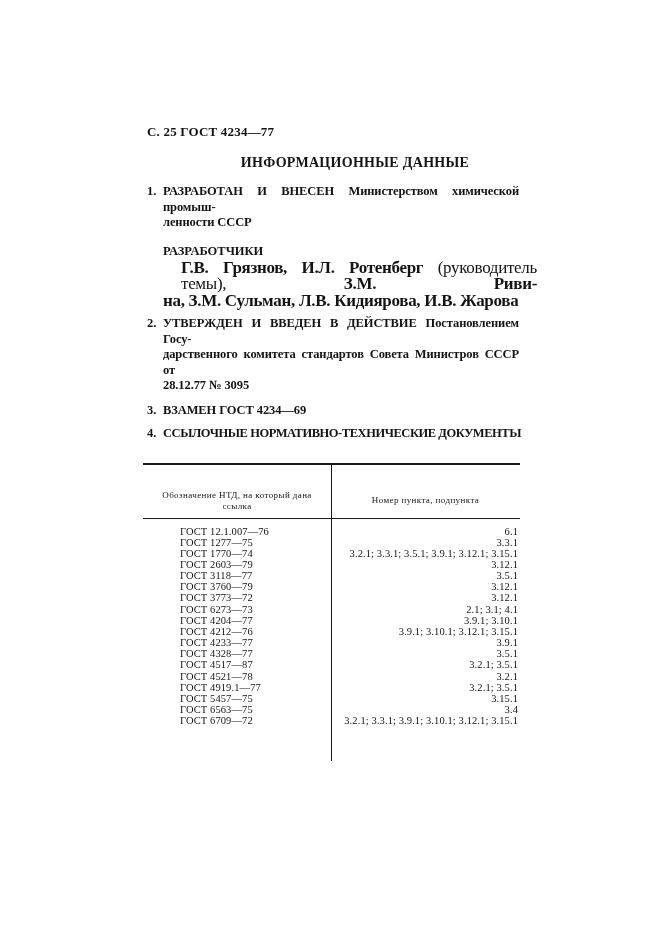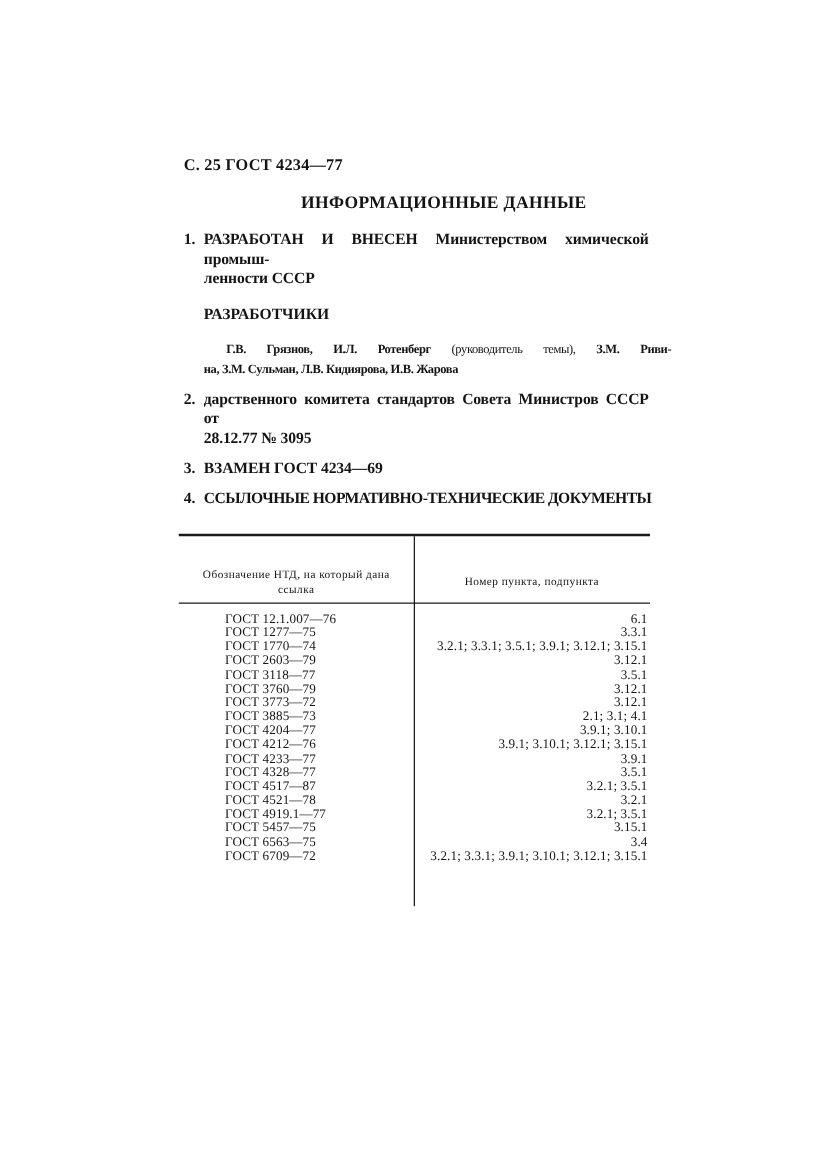--- a/index.html
+++ b/index.html
@@ -34,22 +34,22 @@
   #item3 { margin-top:9px; }
   #item4 { margin-top:8px; }
   #item4 .line { white-space:nowrap; letter-spacing:-0.45px; }
   .line { width:100%; }
   .jl { text-align:justify; text-align-last:justify; }
   .dev-heading {
     margin-top:13px; padding-left:16px;
     font-weight:bold; font-size:12.5px; line-height:15px;
   }
   .developers {
-    padding-left:16px; margin-top:13px;
-    font-weight:bold; font-size:10px; line-height:16.5px; letter-spacing:-0.3px;
+    padding-left:16px; margin-top:1px;
+    font-weight:bold; font-size:17px; line-height:16.5px; letter-spacing:-0.3px;
   }
   .developers .l1 { padding-left:18px; }
   .developers .reg { font-weight:normal; }
   .reftable {
     position:relative; margin-left:-4px; margin-top:21px; width:377px;
     border-top:2.5px solid #1a1a1a;
   }
   .vline {
     position:absolute; left:188px; top:0; bottom:0; width:1.4px; background:#1a1a1a;
   }
@@ -89,20 +89,21 @@
     <div class="dev-heading">РАЗРАБОТЧИКИ</div>
 
     <div class="developers">
       <div class="line jl l1"><span>Г.В. Грязнов, И.Л. Ротенберг </span><span class="reg">(руководитель темы), </span><span>З.М. Риви-</span></div>
       <div class="line">на, З.М. Сульман, Л.В. Кидиярова, И.В. Жарова</div>
     </div>
 
     <div class="item" id="item2">
       <span class="num">2.</span>
       <div>
+          <div class="line jl">УТВЕРЖДЕН И ВВЕДЕН В ДЕЙСТВИЕ Постановлением Госу-</div>
           <div class="line jl">дарственного комитета стандартов Совета Министров СССР от</div>
           <div class="line">28.12.77 № 3095</div>
         </div>
     </div>
 
     <div class="item" id="item3">
       <span class="num">3.</span>
       <div>
           <div class="line">ВЗАМЕН ГОСТ 4234—69</div>
         </div>
@@ -144,21 +145,21 @@
           </div>
           <div class="trow">
             <div class="tcell left">ГОСТ 3760—79</div>
             <div class="tcell right">3.12.1</div>
           </div>
           <div class="trow">
             <div class="tcell left">ГОСТ 3773—72</div>
             <div class="tcell right">3.12.1</div>
           </div>
           <div class="trow">
-            <div class="tcell left">ГОСТ 3885—73</div>
+            <div class="tcell left">ГОСТ 6273—73</div>
             <div class="tcell right">2.1; 3.1; 4.1</div>
           </div>
           <div class="trow">
             <div class="tcell left">ГОСТ 4204—77</div>
             <div class="tcell right">3.9.1; 3.10.1</div>
           </div>
           <div class="trow">
             <div class="tcell left">ГОСТ 4212—76</div>
             <div class="tcell right">3.9.1; 3.10.1; 3.12.1; 3.15.1</div>
           </div>

